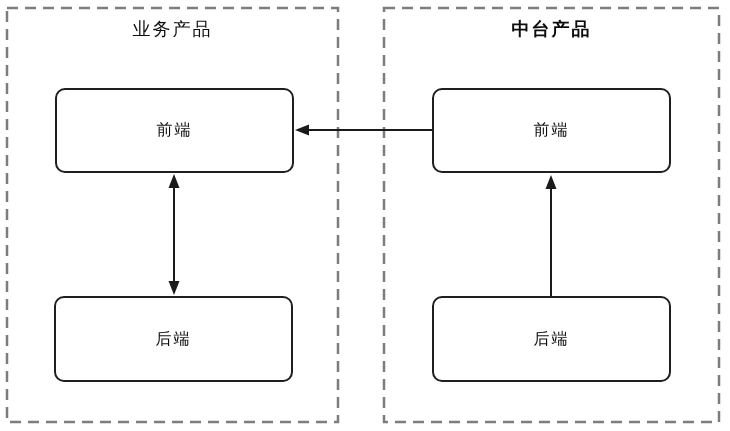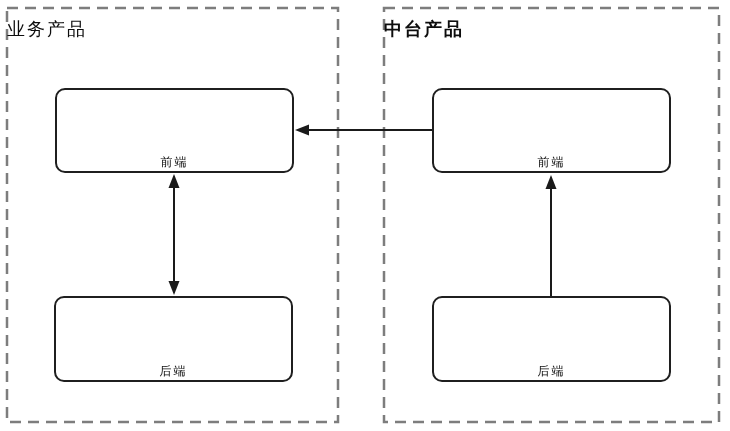--- a/index.html
+++ b/index.html
@@ -11,38 +11,39 @@
     overflow: hidden;
   }
   .svg-layer {
     position: absolute;
     left: 0; top: 0;
     width: 730px; height: 431px;
   }
   .container-title {
     position: absolute;
     top: 17px;
+    text-align: center;
     font-size: 18px;
     font-weight: 400;
     color: #0d0d0d;
     letter-spacing: 2px;
     user-select: none;
   }
   .title-left  { left: 7px;   width: 331px; }
   .title-right { left: 384px; width: 335px; font-weight: bold; }
   .node {
     position: absolute;
     box-sizing: border-box;
     background: #ffffff;
     border: 2px solid #1f1f1f;
     border-radius: 10px;
     display: flex;
-    align-items: flex-end;
+    align-items: center;
     justify-content: center;
-    font-size: 12px;
+    font-size: 16px;
     color: #0d0d0d;
     letter-spacing: 2px;
     user-select: none;
   }
   .node-front-left  { left: 55px;  top: 88px;  width: 239px; height: 85px; }
   .node-back-left   { left: 54px;  top: 296px; width: 239px; height: 86px; }
   .node-front-right { left: 432px; top: 88px;  width: 239px; height: 85px; }
   .node-back-right  { left: 432px; top: 296px; width: 239px; height: 86px; }
 </style>
 </head>

